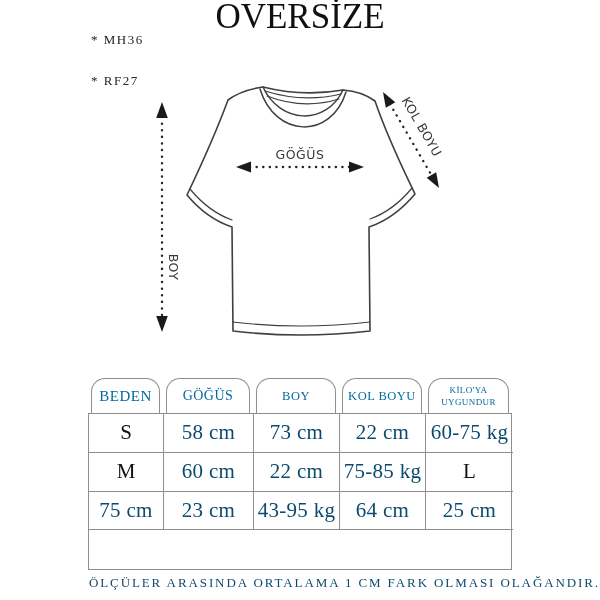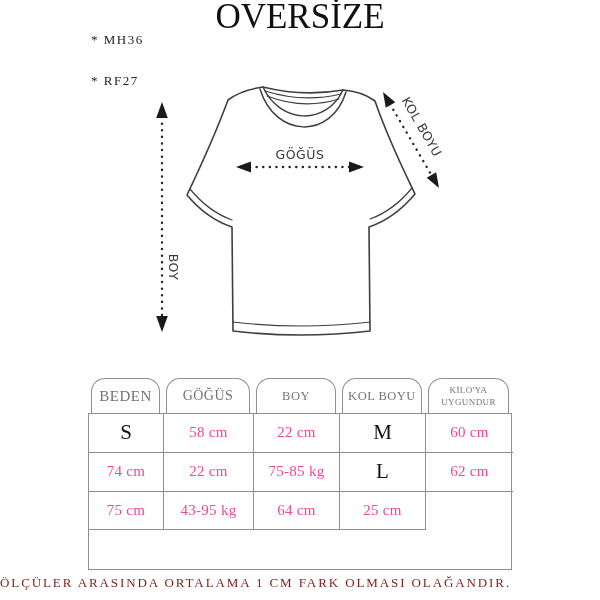--- a/index.html
+++ b/index.html
@@ -19,36 +19,36 @@
   .shirt{fill:#ffffff;stroke:#3f3f3f;stroke-width:1.6;stroke-linejoin:round;stroke-linecap:round;}
   .thin{fill:none;stroke:#3f3f3f;stroke-width:1.2;stroke-linecap:round;}
   .dots{fill:none;stroke:#242424;stroke-width:2.4;stroke-linecap:round;stroke-dasharray:0.1 6.5;}
   .ah{fill:#1a1a1a;stroke:none;}
   .dlabel{font-family:"DejaVu Sans",sans-serif;font-size:12.5px;fill:#3a3a3a;letter-spacing:0.5px;}
   
   .table{position:absolute;left:88px;top:378px;width:424px;}
   .thead{display:grid;grid-template-columns:75px 90px 86px 86px 87px;height:35px;}
   .tab{border:1.4px solid #8f8f8f;border-bottom:none;border-radius:14px 14px 0 0;
     margin:0 3px;display:flex;align-items:center;justify-content:center;text-align:center;
-    color:#737373;}
+    color:#0369a1;}
   .tab.h-beden{font-size:15px;letter-spacing:0.5px;}
   .tab.h-gogus{font-size:14px;letter-spacing:0.5px;}
   .tab.h-boy,.tab.h-kol{font-size:12.5px;letter-spacing:0.5px;}
   .tab.h-kilo{font-size:9px;line-height:1.35;letter-spacing:0.4px;padding:0 0;}
   .tbody{display:grid;grid-template-columns:75px 90px 86px 86px 87px;
     grid-template-rows:repeat(4,38.8px);border:1.4px solid #8f8f8f;box-sizing:border-box;}
   .cell{display:flex;align-items:center;justify-content:center;
     border-right:1.2px solid #8f8f8f;border-bottom:1.2px solid #8f8f8f;}
   .cell:nth-child(5n){border-right:none;}
   .cell:nth-child(n+16){border-bottom:none;}
   .c-size{font-size:21px;color:#111;}
-  .c-val{font-size:15px;color:#ec4899;letter-spacing:0.3px;text-align:right;}
+  .c-val{font-size:21px;color:#0c4a6e;letter-spacing:0.3px;text-align:right;}
   
-  .footnote{position:absolute;left:0;right:9px;top:575px;text-align:left;
-    font-size:13px;letter-spacing:1.9px;color:#7f1d1d;}
+  .footnote{position:absolute;left:0;right:0;top:575px;text-align:right;
+    font-size:13px;letter-spacing:1.9px;color:#0c4a6e;}
 </style>
 </head>
 <body>
 
 <div class="canvas">
 
   <div class="codes">
     <div>* MH36</div>
     <div>* RF27</div>
   </div>
@@ -116,31 +116,32 @@
       <div class="tab h-kol">
           <span>KOL BOYU</span>
         </div>
       <div class="tab h-kilo">
           <span>KİLO'YA UYGUNDUR</span>
         </div>
     </div>
     <div class="tbody">
       <div class="cell c-size">S</div>
       <div class="cell c-val">58 cm</div>
+      <div class="cell c-val">73 cm</div>
       <div class="cell c-val">22 cm</div>
+      <div class="cell c-val">60-75 kg</div>
 
       <div class="cell c-size">M</div>
       <div class="cell c-val">60 cm</div>
-      <div class="cell c-val">74 cm</div>
       <div class="cell c-val">22 cm</div>
       <div class="cell c-val">75-85 kg</div>
 
       <div class="cell c-size">L</div>
-      <div class="cell c-val">62 cm</div>
       <div class="cell c-val">75 cm</div>
+      <div class="cell c-val">23 cm</div>
       <div class="cell c-val">43-95 kg</div>
 
       <div class="cell c-val">64 cm</div>
       <div class="cell c-val">25 cm</div>
     </div>
   </div>
 
   <div class="footnote">ÖLÇÜLER ARASINDA ORTALAMA 1 CM FARK OLMASI OLAĞANDIR.</div>
 
 </div>

